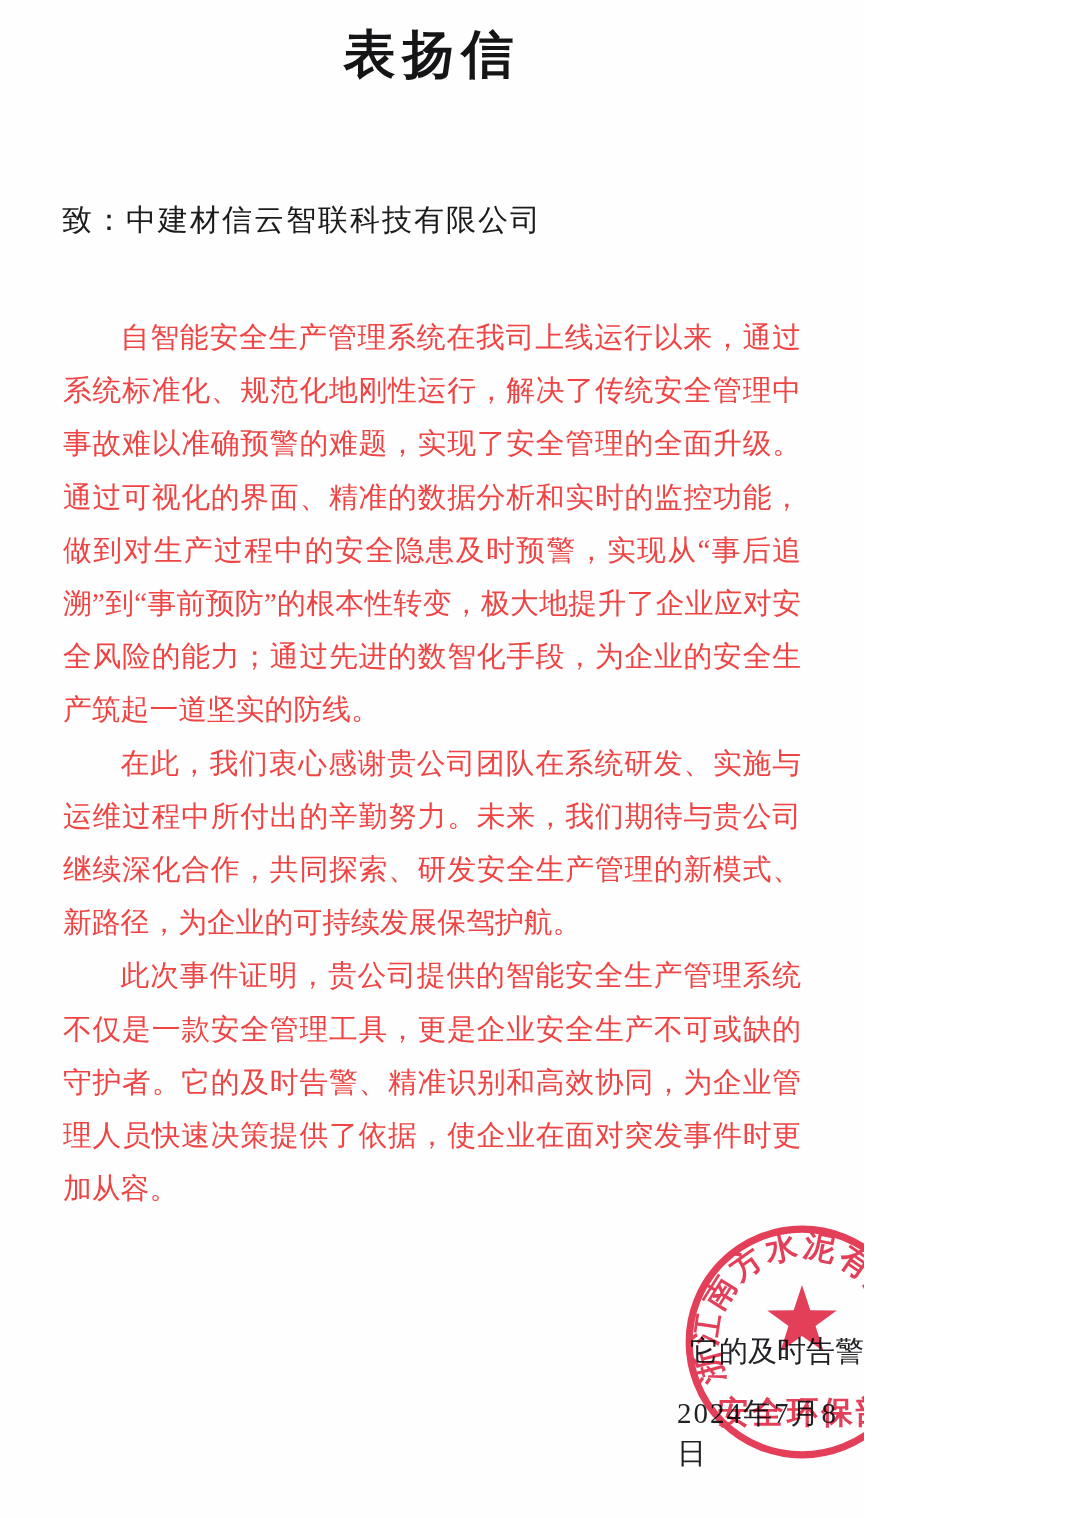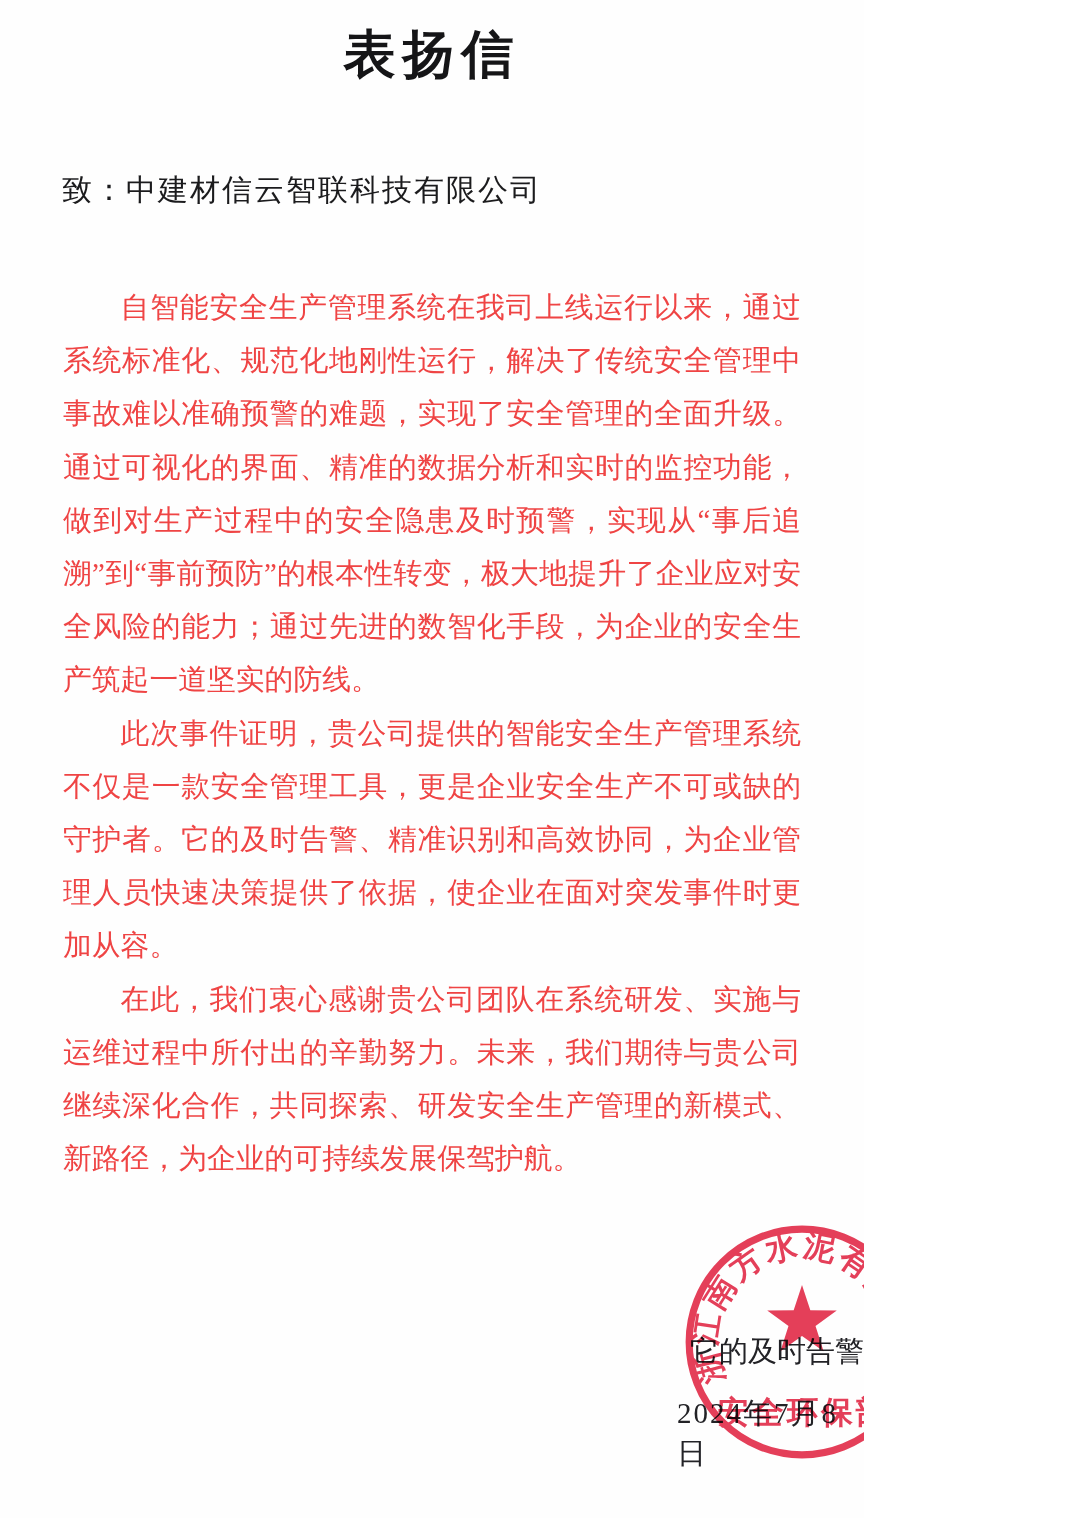--- a/index.html
+++ b/index.html
@@ -15,21 +15,21 @@
   .title {
     padding-top: 20px;
     text-align: center;
     font-family: "Liberation Sans", sans-serif;
     font-size: 52px;
     font-weight: bold;
     letter-spacing: 7px;
     color: #151517;
   }
   .recipient {
-    margin: 80px 64px 0 62px;
+    margin: 110px 64px 0 62px;
     font-size: 30px;
     letter-spacing: 2px;
     color: #1b1b1d;
   }
   .body-text {
     margin: 70px 63px 0 63px;
     font-size: 28.8px;
     line-height: 53.2px;
     text-align: justify;
     text-justify: inter-character;
@@ -74,22 +74,22 @@
 <body>
 
 <div class="page">
 
   <div class="title">表扬信</div>
 
   <div class="recipient">致：中建材信云智联科技有限公司</div>
 
   <div class="body-text">
     <p>自智能安全生产管理系统在我司上线运行以来，通过系统标准化、规范化地刚性运行，解决了传统安全管理中事故难以准确预警的难题，实现了安全管理的全面升级。通过可视化的界面、精准的数据分析和实时的监控功能，做到对生产过程中的安全隐患及时预警，实现从“事后追溯”到“事前预防”的根本性转变，极大地提升了企业应对安全风险的能力；通过先进的数智化手段，为企业的安全生产筑起一道坚实的防线。</p>
+    <p>在此，我们衷心感谢贵公司团队在系统研发、实施与运维过程中所付出的辛勤努力。未来，我们期待与贵公司继续深化合作，共同探索、研发安全生产管理的新模式、新路径，为企业的可持续发展保驾护航。</p>
     <p>此次事件证明，贵公司提供的智能安全生产管理系统不仅是一款安全管理工具，更是企业安全生产不可或缺的守护者。它的及时告警、精准识别和高效协同，为企业管理人员快速决策提供了依据，使企业在面对突发事件时更加从容。</p>
-    <p>在此，我们衷心感谢贵公司团队在系统研发、实施与运维过程中所付出的辛勤努力。未来，我们期待与贵公司继续深化合作，共同探索、研发安全生产管理的新模式、新路径，为企业的可持续发展保驾护航。</p>
   </div>
 
   <div class="sig-name">它的及时告警</div>
 
   <div class="sig-date">2024年7月8日</div>
 
   <div class="seal">
     <svg viewBox="0 0 240 240" xmlns="http://www.w3.org/2000/svg">
       <defs>
         <path id="seal-arc" d="M 51.2 168.2 A 84 84 0 1 1 188.8 168.2" fill="none"></path>

